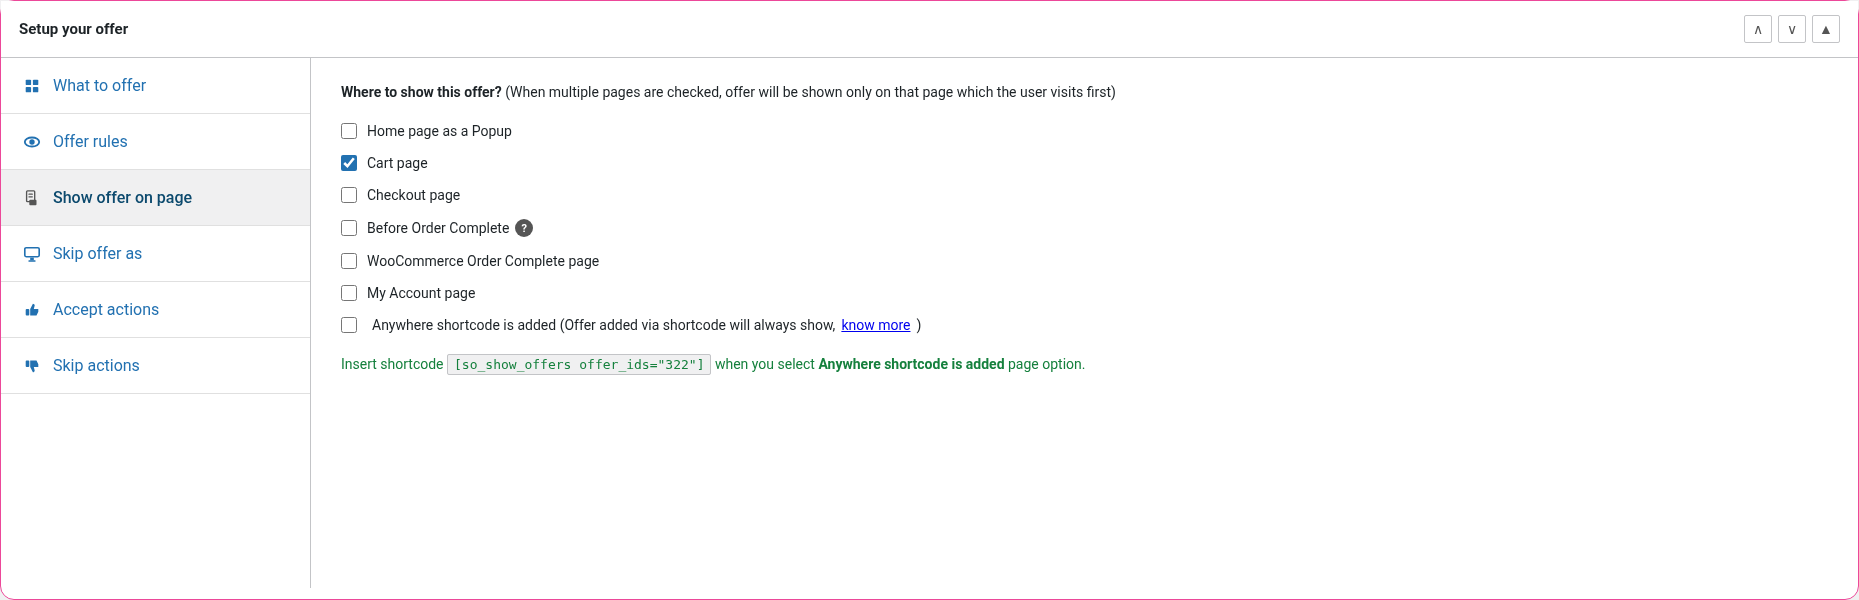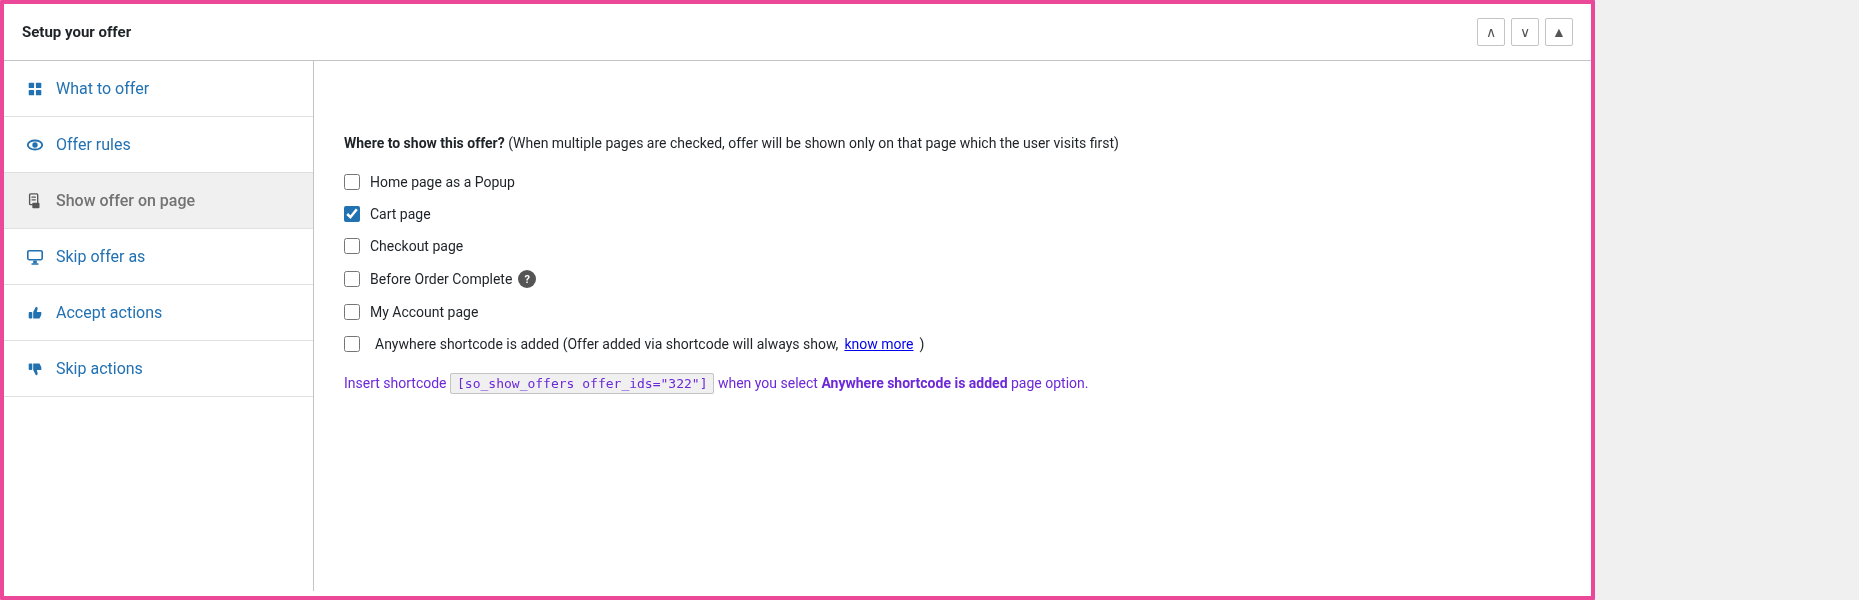--- a/index.html
+++ b/index.html
@@ -4,23 +4,23 @@
   <style>
     * { box-sizing: border-box; margin: 0; padding: 0; }
     body {
       font-family: -apple-system, BlinkMacSystemFont, "Segoe UI", Roboto, Oxygen, Ubuntu, sans-serif;
       font-size: 14px;
       background: #f0f0f1;
       color: #1d2327;
     }
     .panel {
       background: #fff;
-      border: 4px solid #ec4899;
-      border-radius: 1px;
-      width: 1595px;
+      border: 1px solid #ec4899;
+      border-radius: 14px;
+      width: 1859px;
       min-height: 600px;
     }
     .panel-header {
       display: flex;
       align-items: center;
       justify-content: space-between;
       padding: 14px 18px;
       border-bottom: 1px solid #c3c4c7;
       background: #fff;
     }
@@ -61,21 +61,21 @@
       align-items: center;
       gap: 10px;
       padding: 18px 20px;
       cursor: pointer;
       border-bottom: 1px solid #e0e0e0;
       color: #2271b1;
       font-size: 16px;
     }
     .sidebar-item.active {
       background: #f0f0f1;
-      color: #737373;
+      color: #0c4a6e;
       font-weight: 500;
     }
     .sidebar-item .icon {
       font-size: 18px;
       width: 22px;
       display: flex;
       align-items: center;
       justify-content: center;
       flex-shrink: 0;
     }
@@ -83,21 +83,20 @@
       color: #555;
     }
     .main-content {
       flex: 1;
       padding: 24px 30px;
     }
     .section-title {
       font-size: 14px;
       margin-bottom: 20px;
       line-height: 1.5;
-      margin-top: 48px;
     }
     .section-title strong {
       font-weight: 700;
     }
     .checkboxes-grid {
       display: grid;
       grid-template-columns: 1fr;
       gap: 16px 20px;
       margin-bottom: 20px;
     }
@@ -133,21 +132,21 @@
       font-weight: 700;
       cursor: pointer;
     }
     .shortcode-row {
       grid-column: 1 / -1;
       gap: 15px;
     }
     .shortcode-note {
       font-size: 14px;
       line-height: 1.6;
-      color: #6d28d9;
+      color: #15803d;
       margin-top: 4px;
     }
     .shortcode-note code {
       background: #f0f0f1;
       border: 1px solid #c3c4c7;
       border-radius: 2px;
       padding: 2px 6px;
       font-family: monospace;
       font-size: 13px;
     }
@@ -260,20 +259,24 @@
         </div>
         <div class="checkbox-item">
           <input type="checkbox" id="before-order-complete" style="">
           <label for="before-order-complete">
             <span>Before Order Complete</span>
             <span class="help-icon">?</span>
           </label>
         </div>
 
         <div class="checkbox-item">
+          <input type="checkbox" id="woocommerce-order-complete" style="">
+          <label for="woocommerce-order-complete">WooCommerce Order Complete page</label>
+        </div>
+        <div class="checkbox-item">
           <input type="checkbox" id="my-account-page" style="">
           <label for="my-account-page">My Account page</label>
         </div>
 
         <div class="checkbox-item shortcode-row">
           <input type="checkbox" id="anywhere-shortcode" style="">
           <label for="anywhere-shortcode">
             <span>Anywhere shortcode is added (Offer added via shortcode will always show, </span>
               <a href="#">know more</a>
               <span>)</span>

